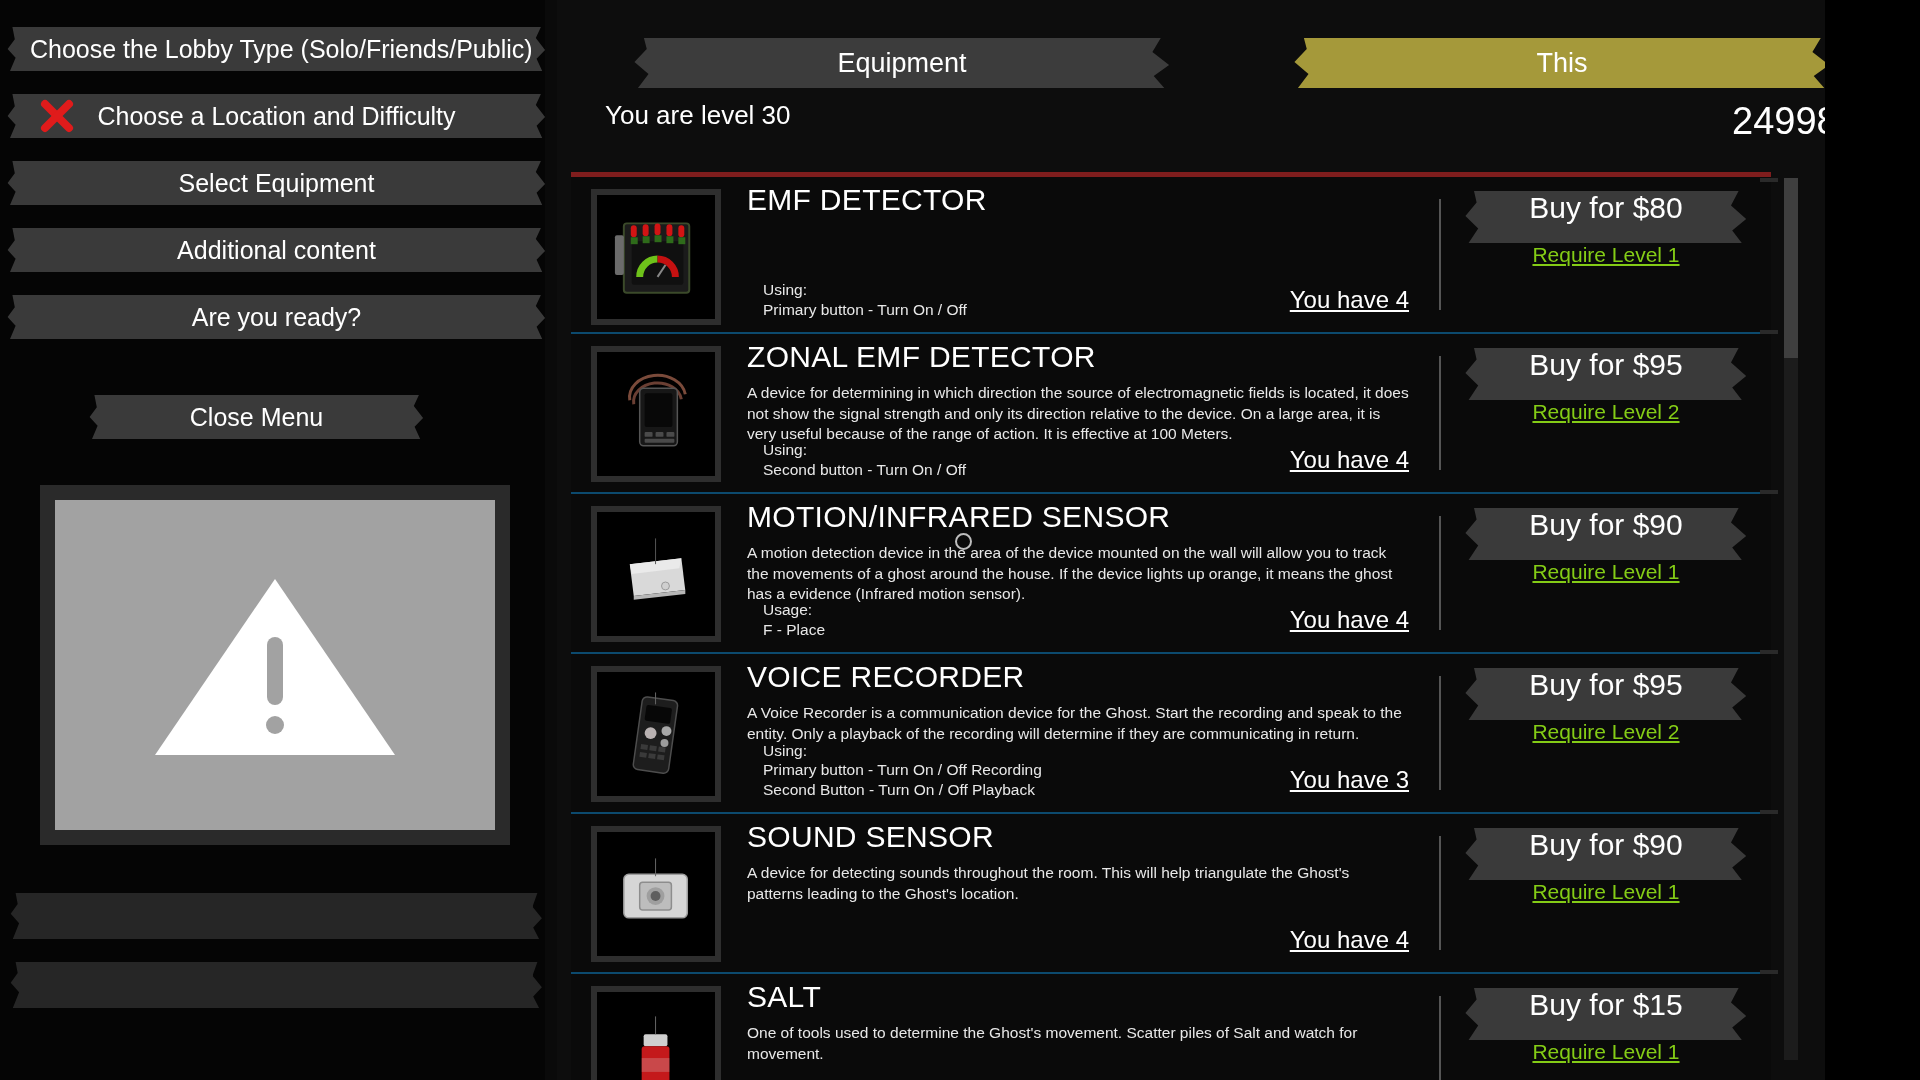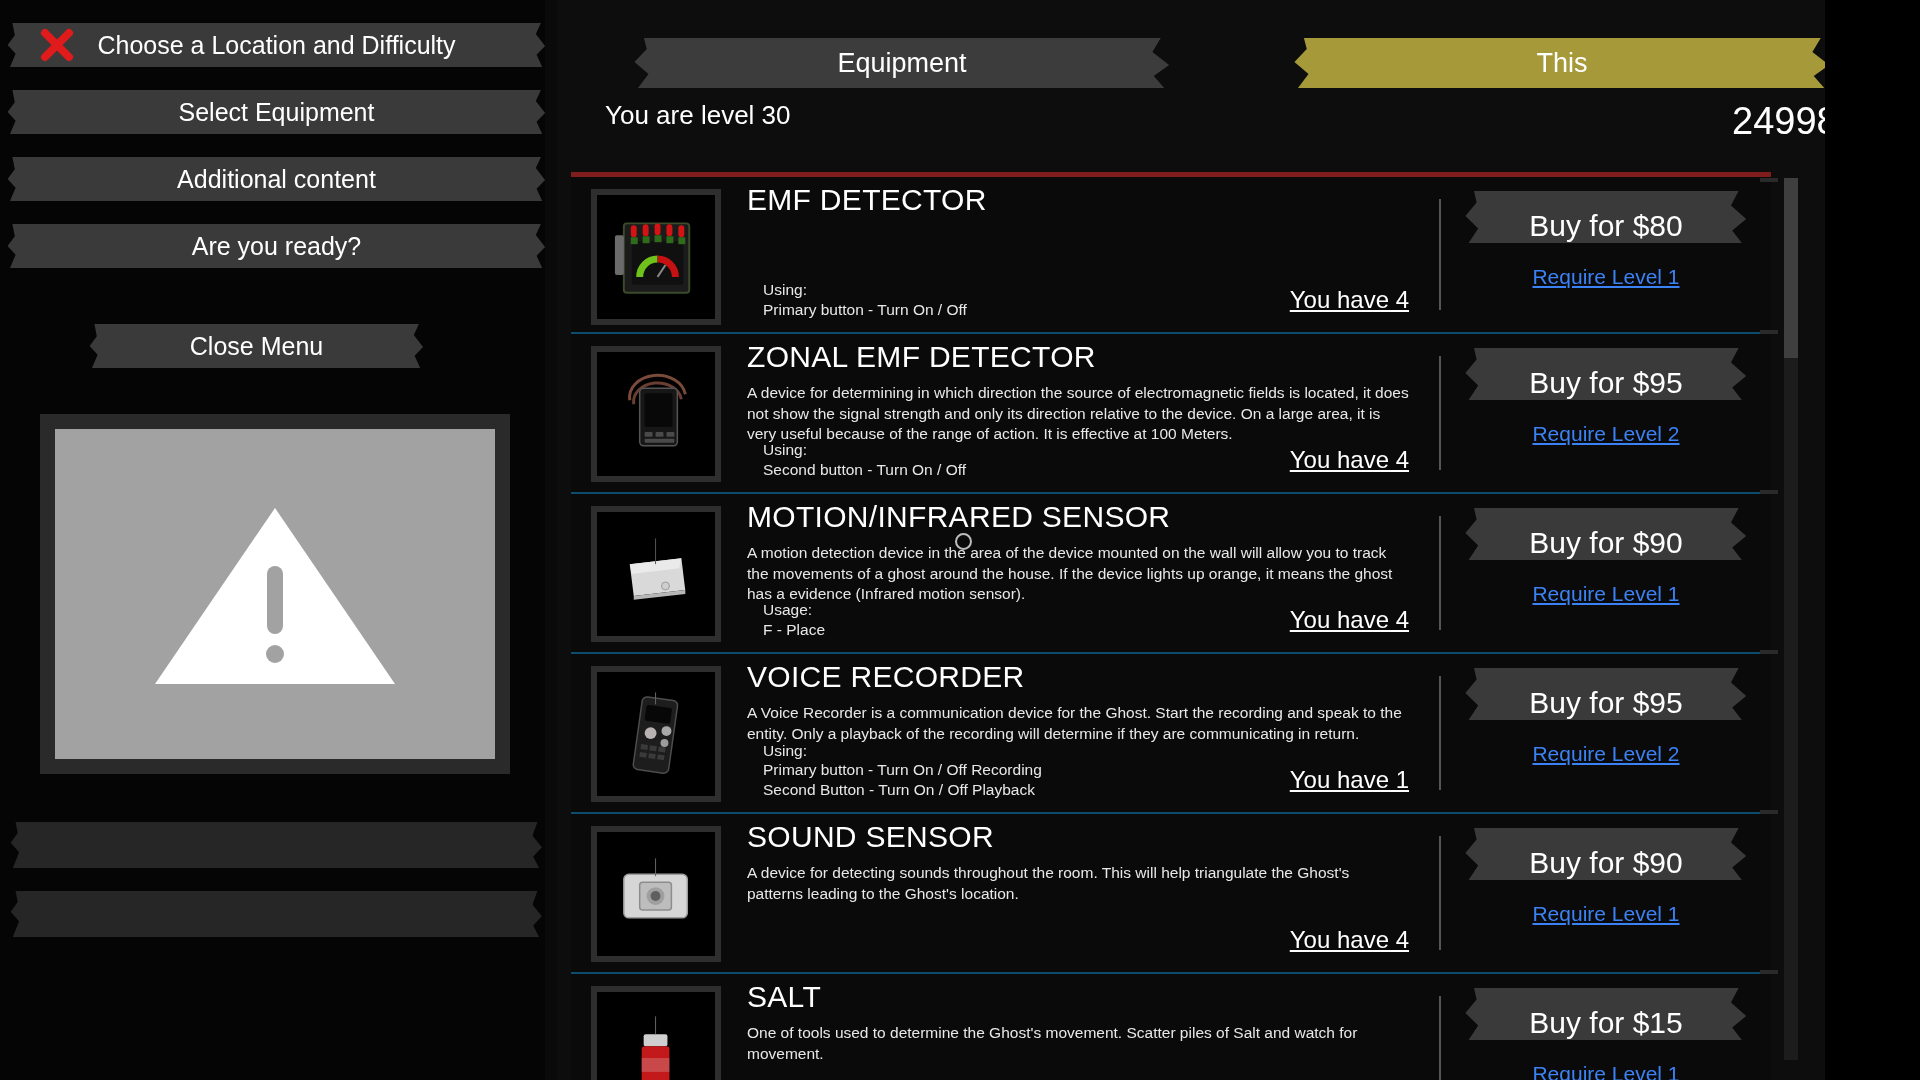--- a/index.html
+++ b/index.html
@@ -154,29 +154,29 @@
   .buy-col {
     flex: 0 0 auto; width: 330px; position: relative;
     display: flex; flex-direction: column; align-items: center;
     padding-top: 14px;
   }
   .buy-button {
     position: relative;
     width: 250px; height: 52px;
     background: #3a3a3a;
     color: #fff; font-size: 30px;
-    display: flex; align-items: flex-end; justify-content: center;
+    display: flex; align-items: flex-start; justify-content: center;
   }
   .buy-button::before, .buy-button::after {
     content: ""; position: absolute; top: 0; bottom: 0; width: 20px; background: #3a3a3a;
   }
   .buy-button::before { left: -16px; clip-path: polygon(45% 0,100% 0,100% 100%,18% 100%,66% 72%,2% 48%,58% 22%); }
   .buy-button::after  { right: -16px; clip-path: polygon(0 0,58% 0,20% 28%,96% 54%,26% 76%,74% 100%,0 100%); }
   .buy-req {
-    margin-top: 22px; color: #3b82f6; font-size: 21px; text-decoration: underline;
+    color: #84cc16; font-size: 21px; text-decoration: underline;
   }
 
   
   #scroll-track {
     position: absolute; right: 122px; top: 178px; width: 14px; bottom: 20px;
     background: #1c1c1c;
   }
   #scroll-thumb {
     position: absolute; left: 0; top: 0; width: 14px; height: 180px;
     background: #3f3f3f;
@@ -195,20 +195,23 @@
     background: #000;
   }
 </style>
 </head>
 <body>
 
 <div id="app">
 
   <div id="left-panel">
 
+    <div class="menu-bar" id="lobby-type-bar">
+      <span class="mb-label">Choose the Lobby Type (Solo/Friends/Public)</span>
+    </div>
 
     <div class="menu-bar" id="location-bar">
       <span class="x-icon">
         <svg viewBox="0 0 34 34" xmlns="http://www.w3.org/2000/svg">
           <line x1="5" y1="5" x2="29" y2="29" stroke="#e01b1b" stroke-width="8" stroke-linecap="round"></line>
           <line x1="29" y1="5" x2="5" y2="29" stroke="#e01b1b" stroke-width="8" stroke-linecap="round"></line>
         </svg>
       </span>
       <span class="mb-label">Choose a Location and Difficulty</span>
     </div>
@@ -390,21 +393,21 @@
             </div>
     </div>
     <div class="item-body">
       <div class="item-title">VOICE RECORDER</div>
       <div class="item-desc">A Voice Recorder is a communication device for the Ghost. Start the recording and speak to the entity. Only a playback of the recording will determine if they are communicating in return.</div>
       <div class="item-usage">
               <div>Using:</div>
               <div>Primary button - Turn On / Off Recording</div>
               <div>Second Button - Turn On / Off Playback</div>
             </div>
-      <div class="item-owned">You have 1</div>
+      <div class="item-owned">You have 3</div>
     </div>
     <div class="item-sep"></div>
     <div class="buy-col">
       <div class="buy-button">
         <span>Buy for $95</span>
       </div>
       <div class="buy-req">Require Level 2</div>
     </div>
         </div>
         <div class="shop-row">

